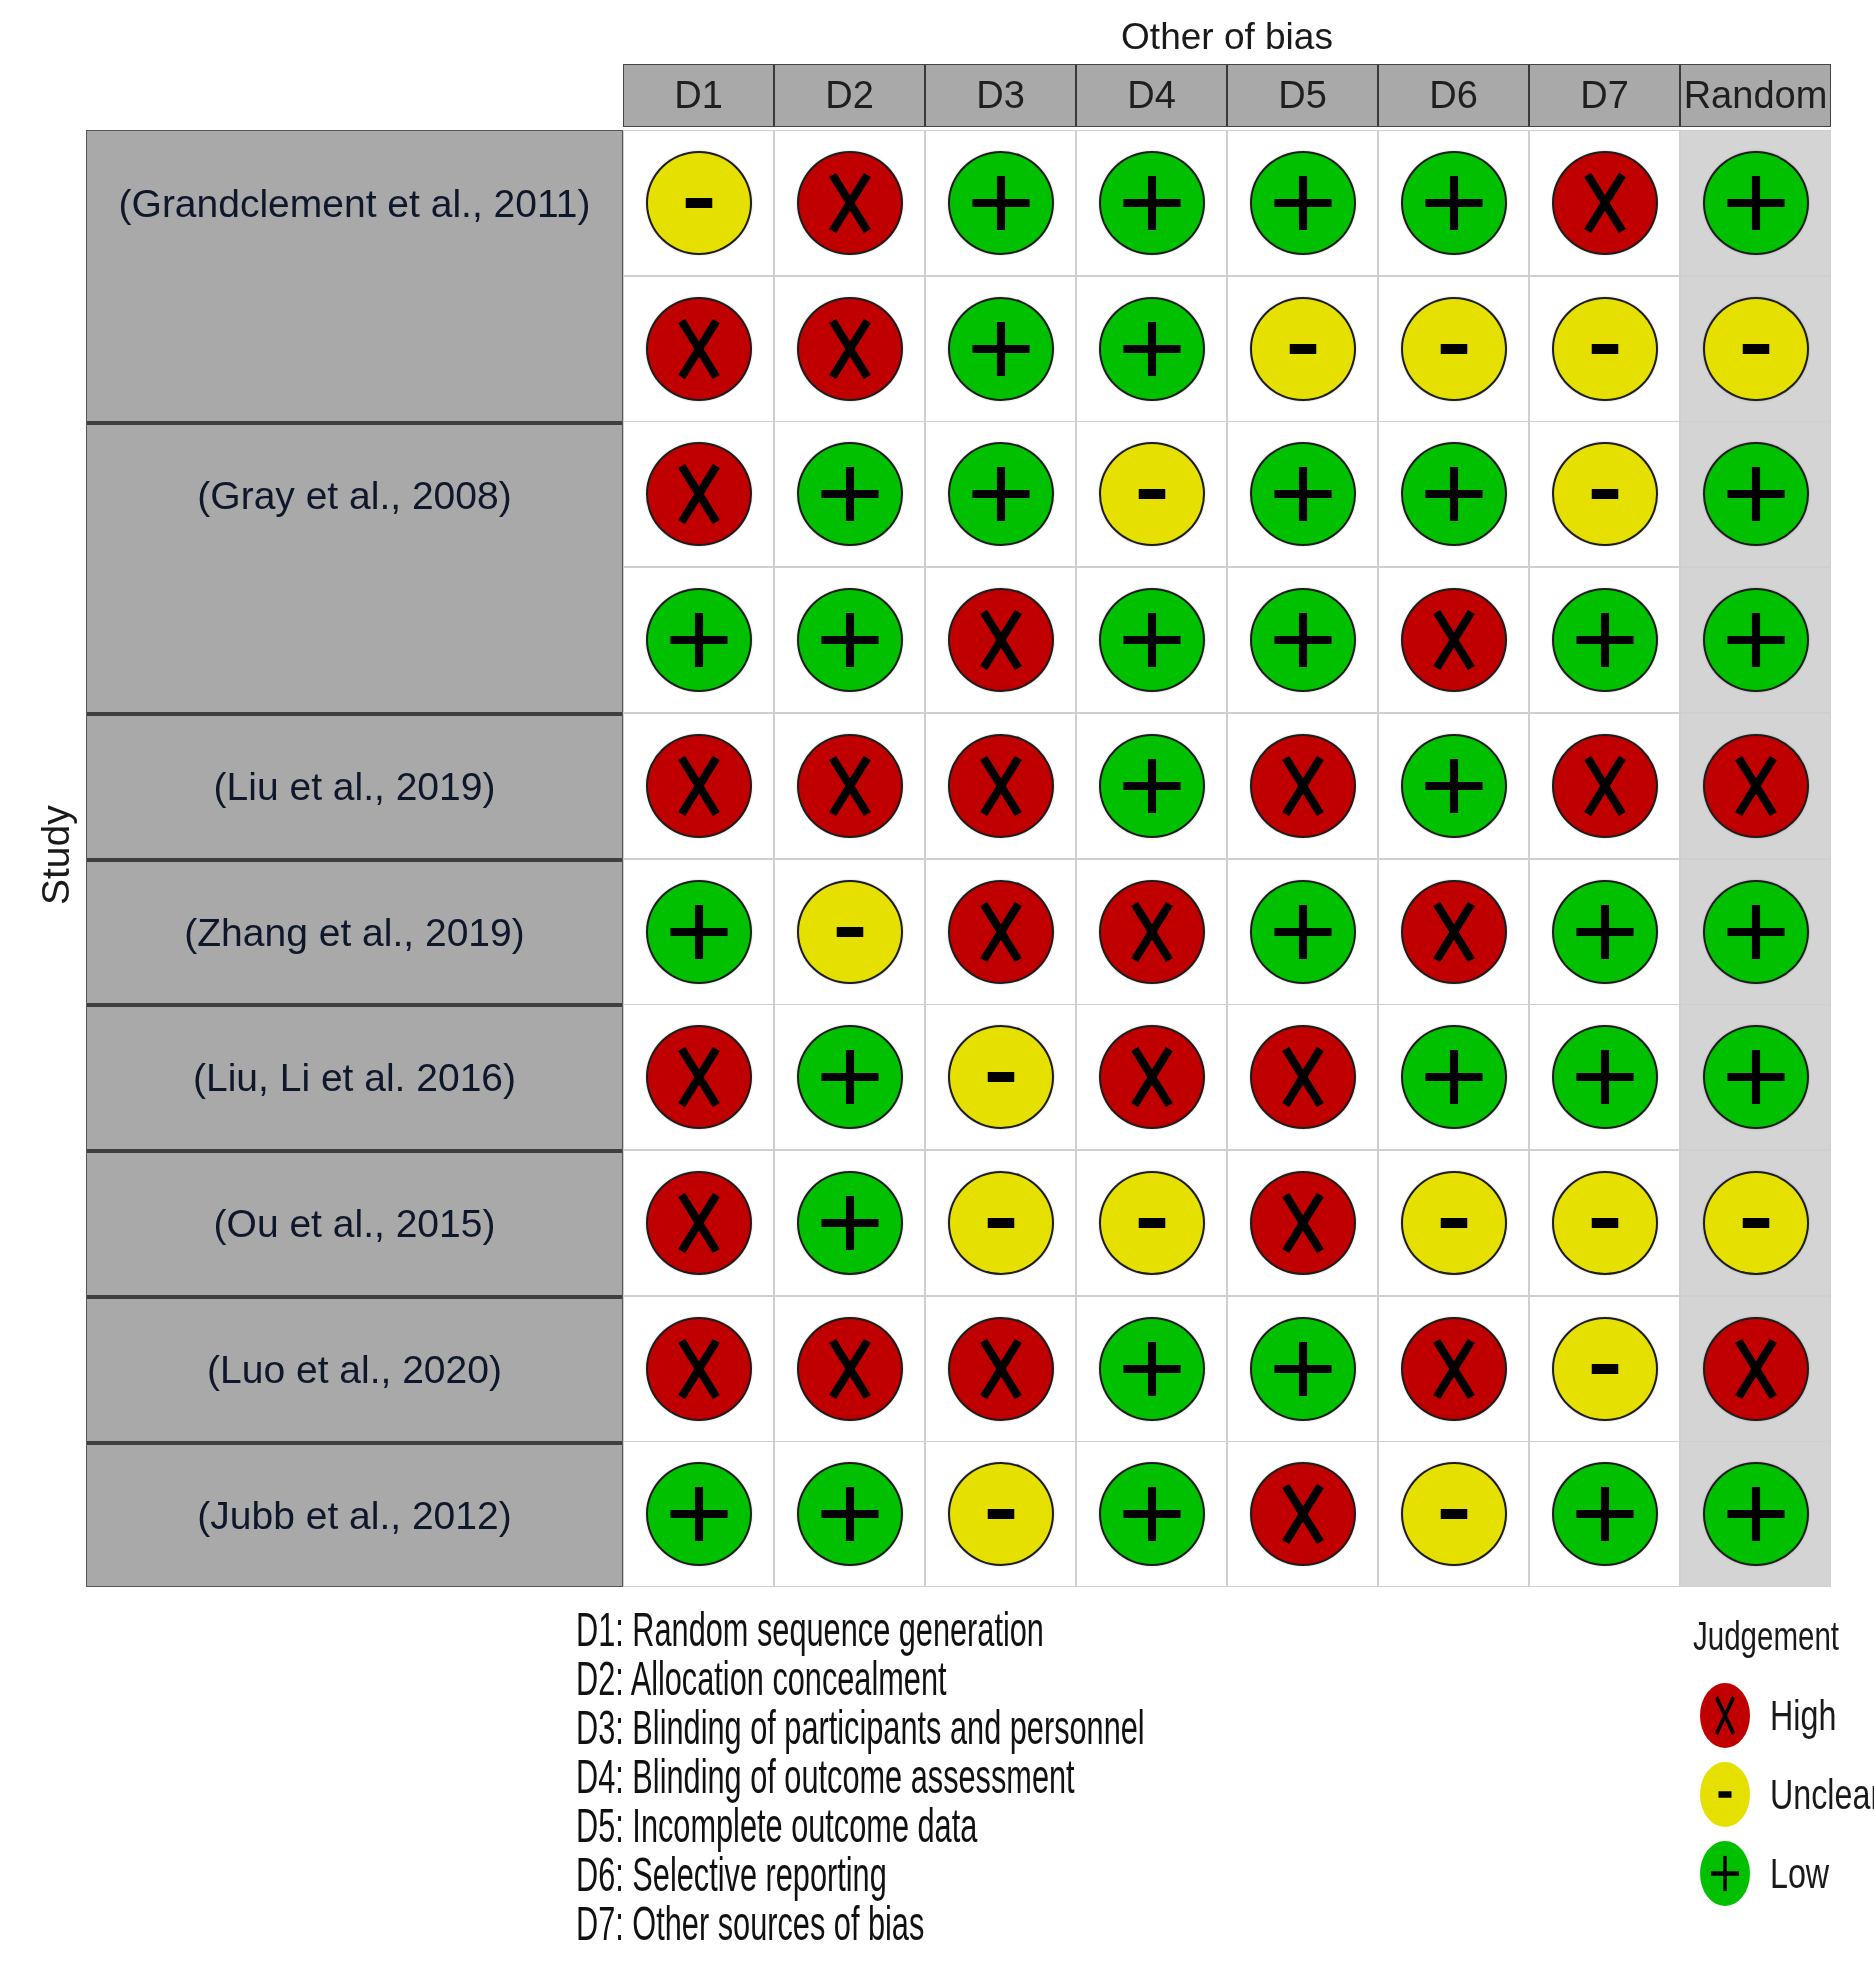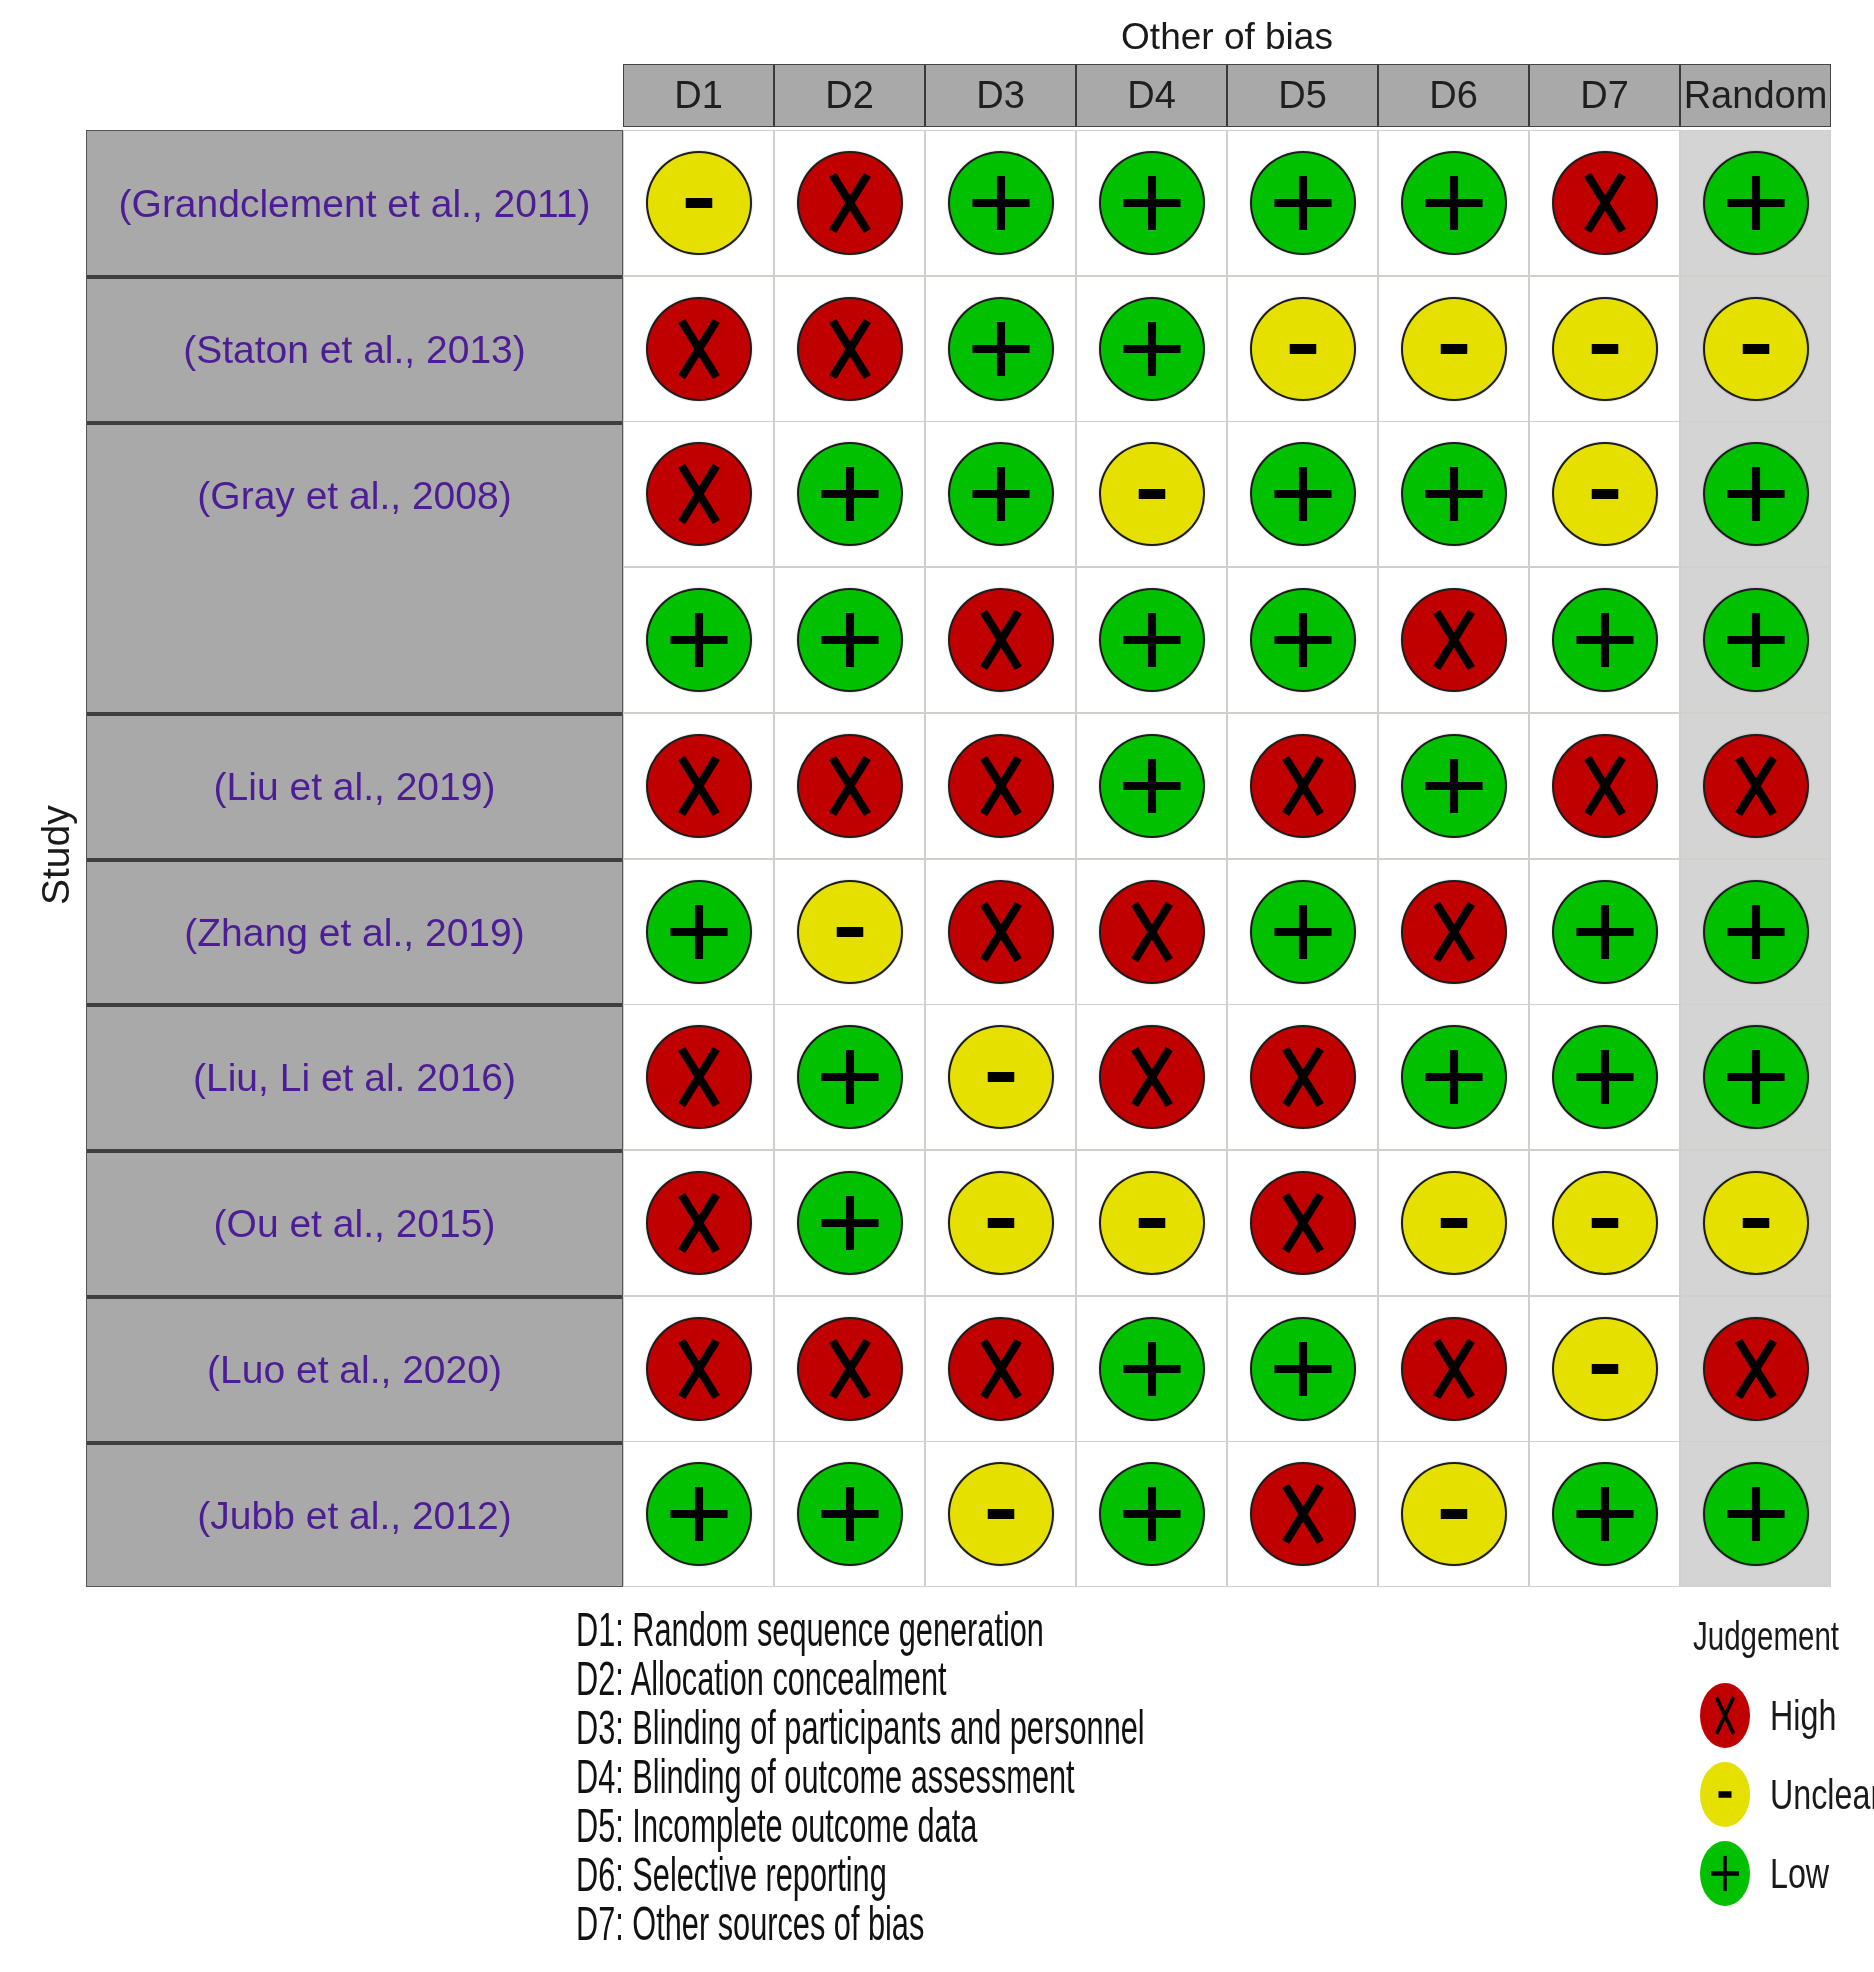--- a/index.html
+++ b/index.html
@@ -9,21 +9,21 @@
   #title { left:623px; width:1208px; top:13px; height:48px; text-align:center;
            font-size:37px; line-height:48px; }
   #header { left:623px; top:64px; width:1208px; height:63px; display:flex;
             border:1.9px solid #444; box-sizing:border-box; background:#a9a9a9; }
   .hcell { flex:1 1 0; border-left:2.8px solid #3a3a3a; display:flex; align-items:center;
            justify-content:center; font-size:38px; color:#1f1f1f; }
   .hcell:first-child { border-left:none; }
   #study-panel { left:86px; top:130px; width:537px; height:1457px;
                  background:#a9a9a9; border:1.9px solid #555; box-sizing:border-box; }
   .srow { position:absolute; left:0; width:100%; display:flex; align-items:center;
-          justify-content:center; font-size:39px; color:#4c1d95; box-sizing:border-box; }
+          justify-content:center; font-size:39px; color:#0f172a; box-sizing:border-box; }
   .srow.sep { border-top:4.7px solid #3f3f3f; }
   #grid { left:623px; top:130px; width:1208px; height:1457px; }
   .cell { position:absolute; box-sizing:border-box; border:1.4px solid #cfcfcb;
           display:flex; align-items:center; justify-content:center; background:#ffffff; }
   .cell.overall { background:#d4d4d4; }
   .dot { width:106px; height:104px; border-radius:50%; border:2.3px solid #1c1c1c;
          box-sizing:border-box; position:relative; box-shadow:0 0 1.9px rgba(0,0,0,0.25); }
   .sym { position:absolute; left:0; top:0; width:100%; height:100%; }
   #study-axis { left:17px; top:835px; width:93px; height:47px; font-size:39px;
                 transform:rotate(-90deg); transform-origin:50% 50%; text-align:center;
@@ -52,21 +52,20 @@
     <div class="hcell">D5</div>
     <div class="hcell">D6</div>
     <div class="hcell">D7</div>
     <div class="hcell">Random</div>
   </div>
 
 <div id="study-axis" class="abs">Study</div>
 
 <div id="study-panel" class="abs">
     <div class="srow" style="top: 0px; height: 146px;">(Grandclement et al., 2011)</div>
-    <div class="srow sep" style="top: 144px; height: 146px;">(Staton et al., 2013)</div>
     <div class="srow sep" style="top: 290px; height: 146px;">(Gray et al., 2008)</div>
     <div class="srow sep" style="top: 581px; height: 146px;">(Liu et al., 2019)</div>
     <div class="srow sep" style="top: 727px; height: 146px;">(Zhang et al., 2019)</div>
     <div class="srow sep" style="top: 872px; height: 146px;">(Liu, Li et al. 2016)</div>
     <div class="srow sep" style="top: 1018px; height: 146px;">(Ou et al., 2015)</div>
     <div class="srow sep" style="top: 1164px; height: 146px;">(Luo et al., 2020)</div>
     <div class="srow sep" style="top: 1310px; height: 146px;">(Jubb et al., 2012)</div>
   </div>
 
 <div id="grid" class="abs">

